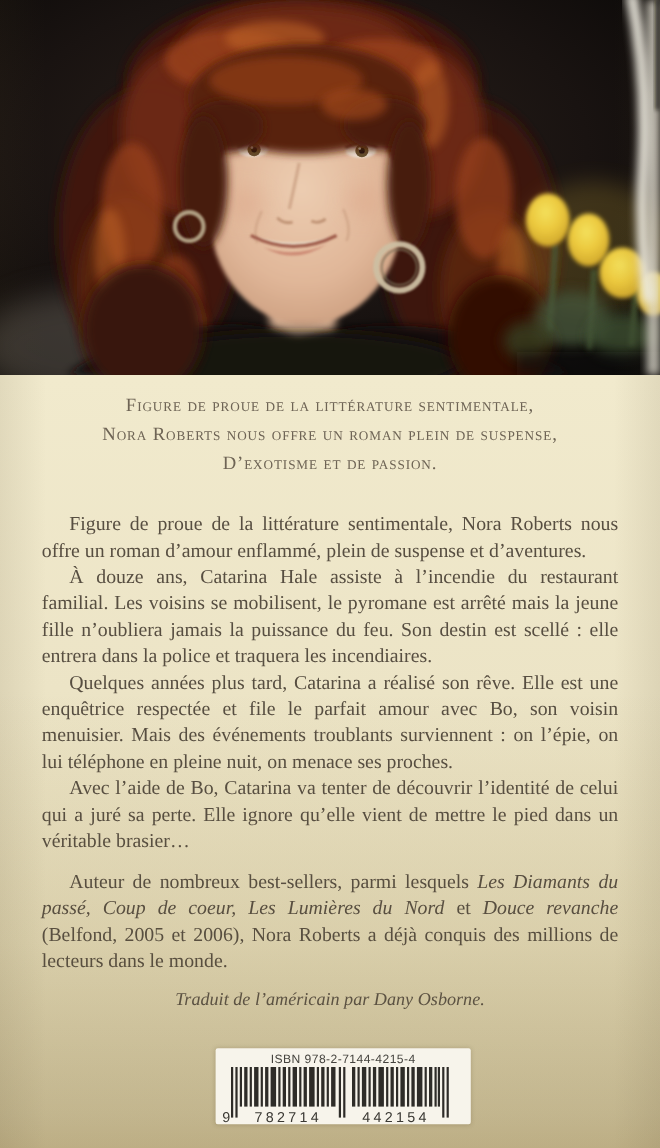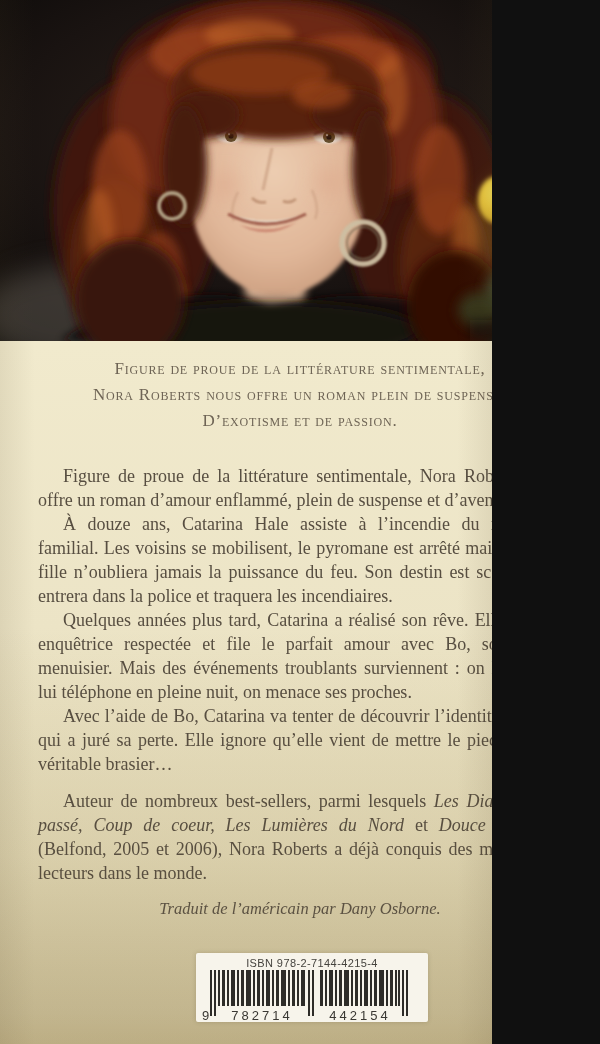--- a/index.html
+++ b/index.html
@@ -1,16 +1,16 @@
 <!DOCTYPE html>
 <html><head>
 <meta charset="utf-8">
 <style>
   html,body{margin:0;padding:0;background:#101010;}
-  .book{position:relative;width:492px;height:1044px;overflow:hidden;
+  .book{position:relative;width:600px;height:1044px;overflow:hidden;
         font-family:"Liberation Serif","DejaVu Serif",serif;
         background:linear-gradient(180deg,#f1eacd 33%,#ece4c6 60%,#e2d8b4 82%,#d6caa2 97%,#cfc196 100%);}
   .photo{position:absolute;top:0;left:0;width:600px;height:341px;display:block;}
   .text-section{position:absolute;top:341px;left:0;width:600px;box-sizing:border-box;padding:15px 38px 0;}
   .tagline{text-align:center;font-variant:small-caps;font-size:17px;line-height:26px;
            letter-spacing:.8px;color:#6e6455;margin-bottom:30px;}
   .para{margin:0;font-size:18px;line-height:24px;text-align:justify;text-indent:25px;color:#574e41;}
   .note{margin-top:13px;}
   .it{font-style:italic;}
   .translator{margin-top:14px;text-align:center;font-style:italic;font-size:16.5px;color:#5b5245;}

